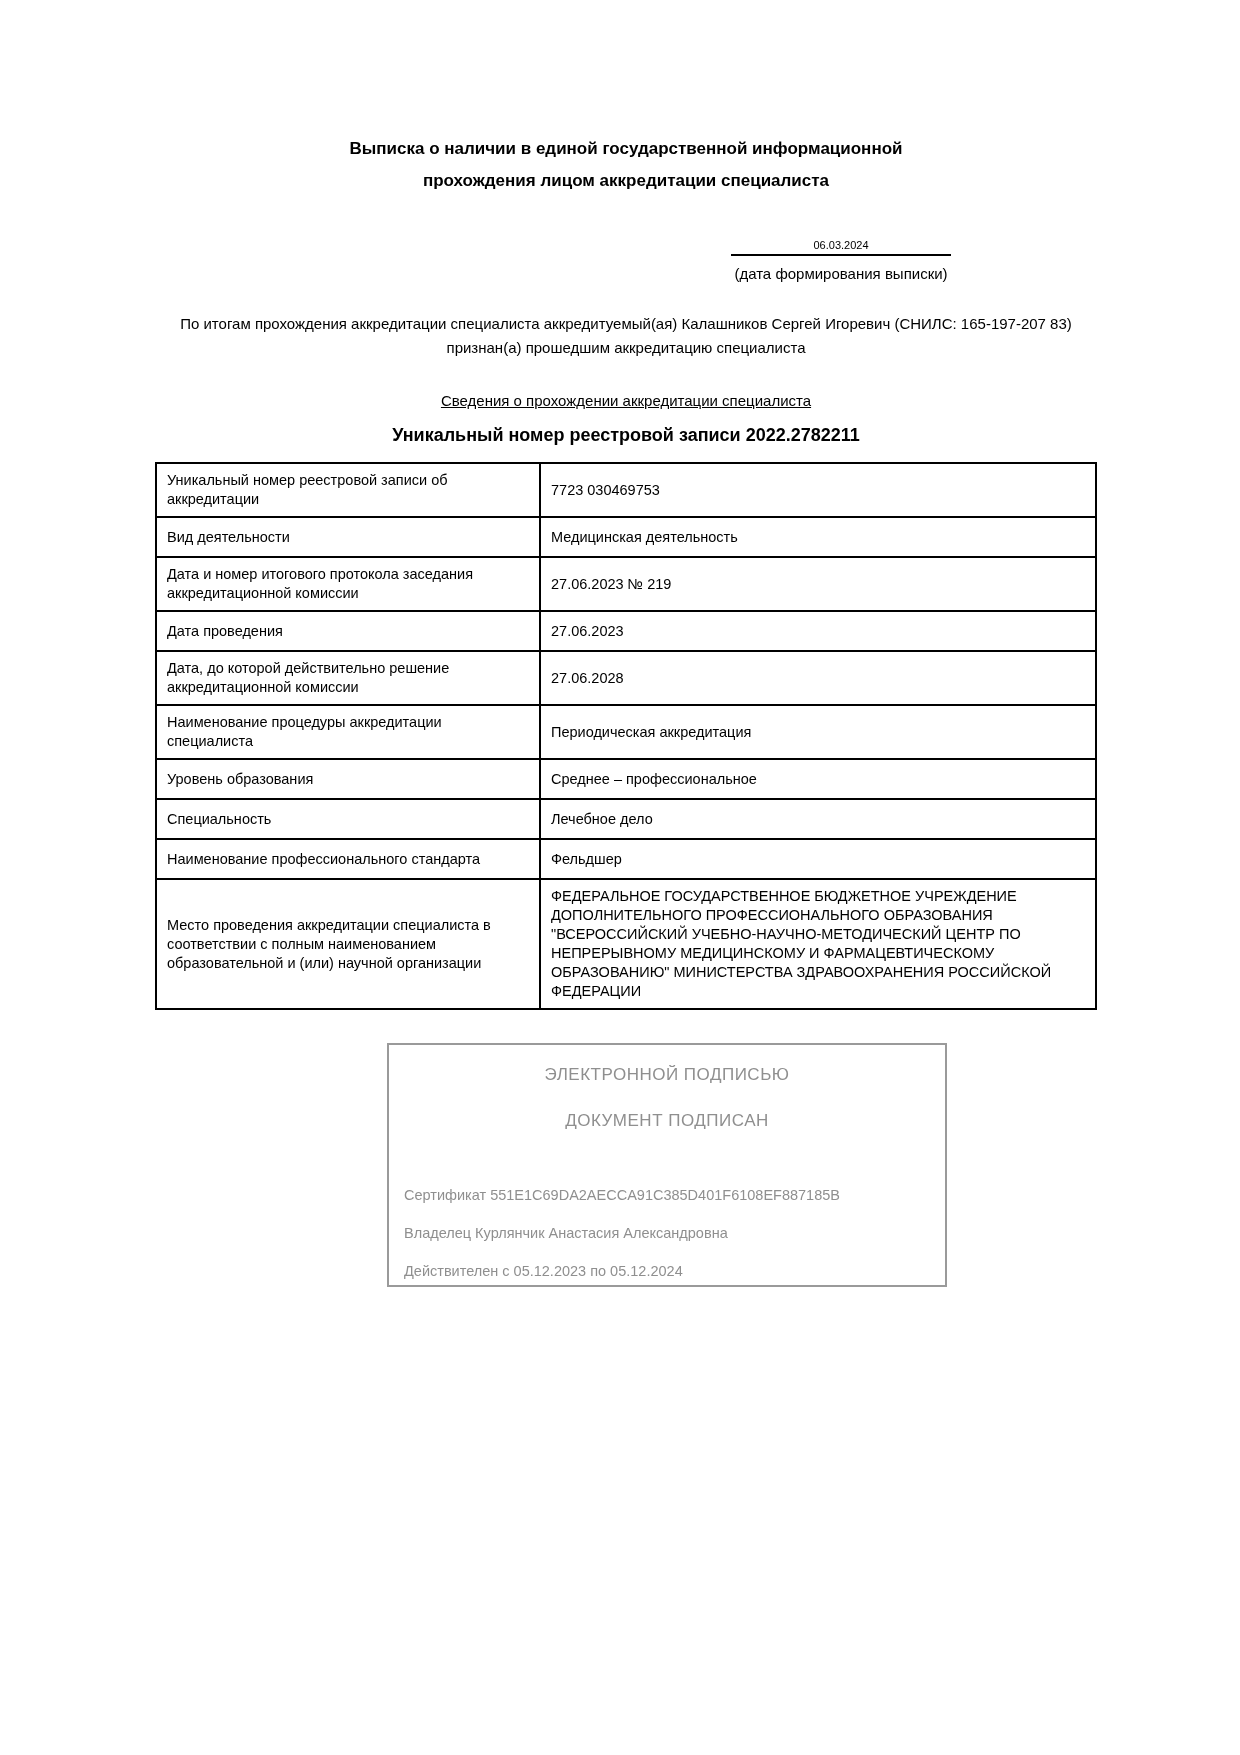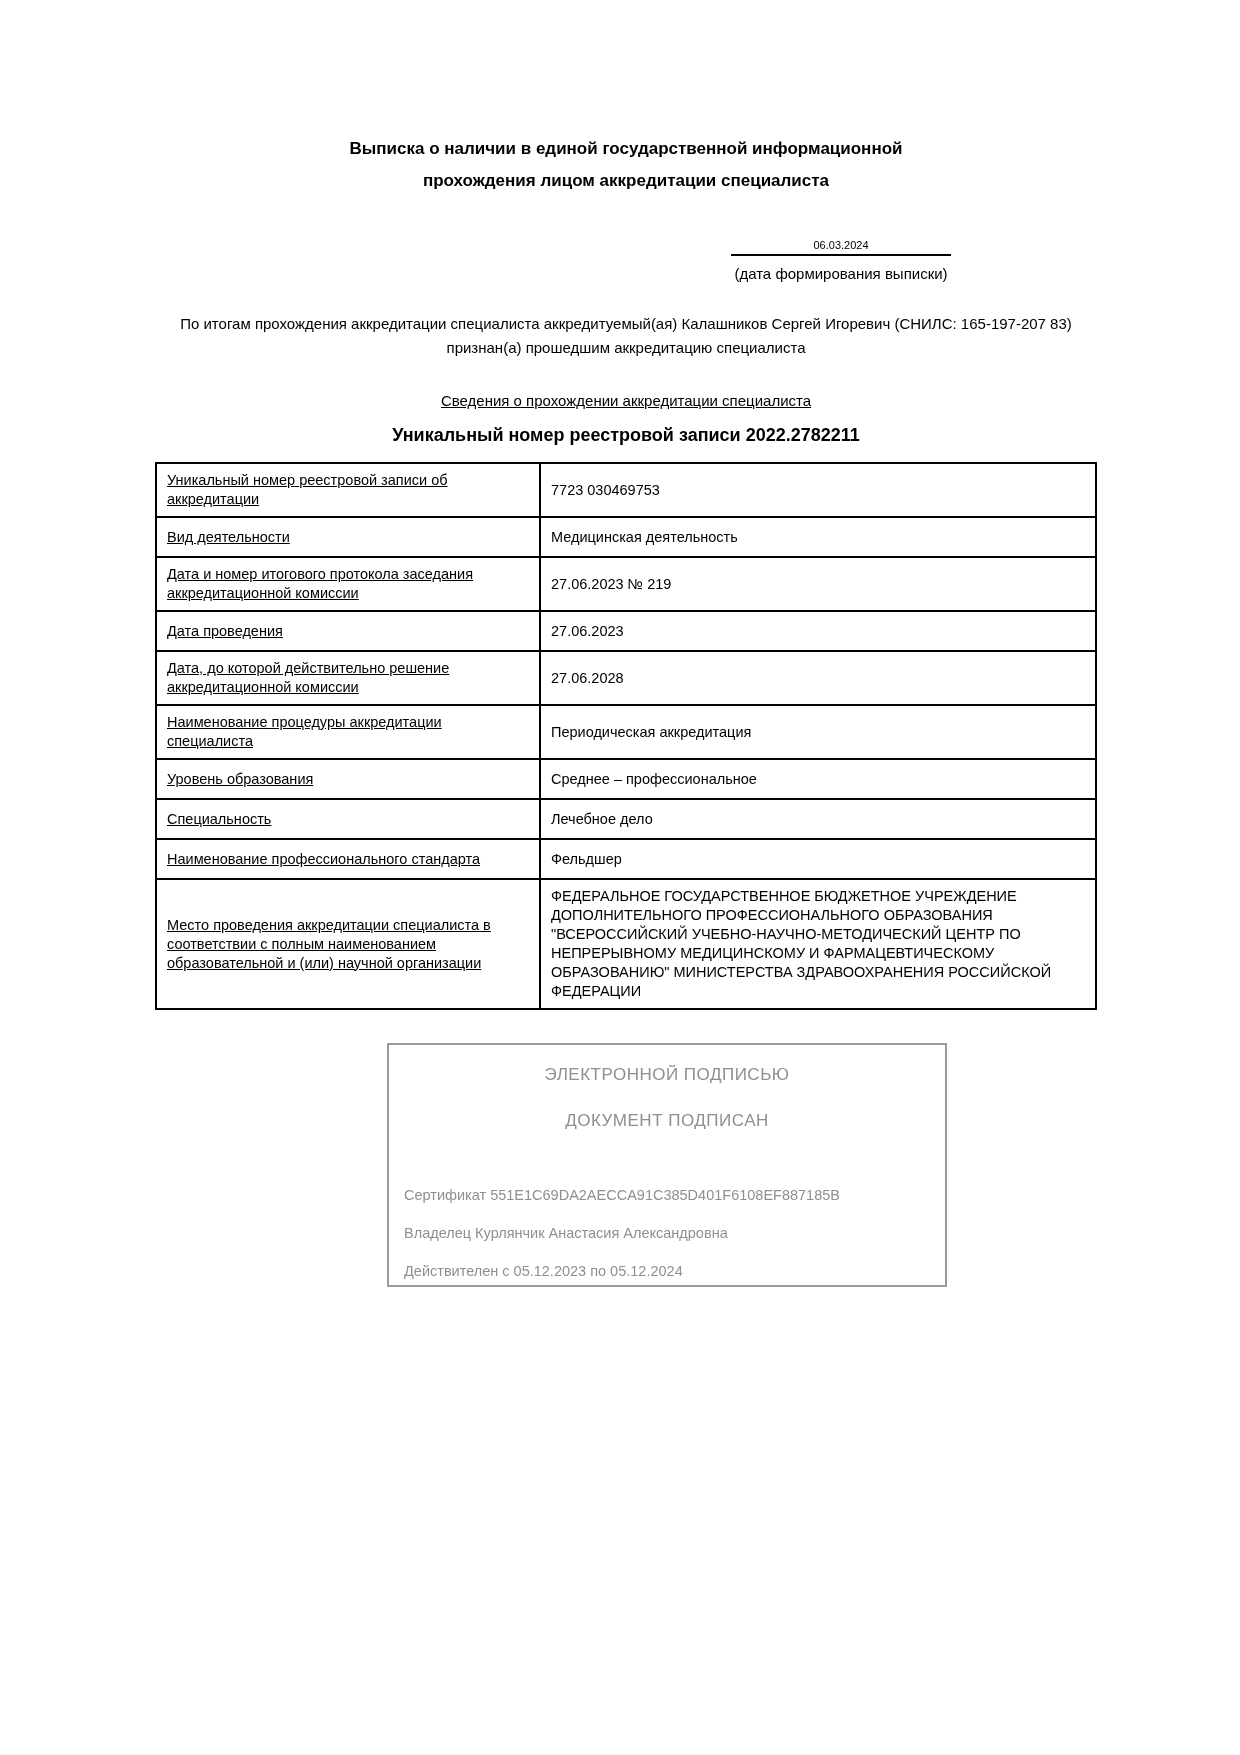--- a/index.html
+++ b/index.html
@@ -67,21 +67,21 @@
     table-layout: fixed;
   }
   table.acc-table td {
     border: 2px solid #000;
     font-size: 14.5px;
     line-height: 19px;
     vertical-align: middle;
     padding: 7px 10px;
     word-wrap: break-word;
   }
-  table.acc-table td.label { width: 362px; text-decoration: underline; }
+  table.acc-table td.label { width: 362px; }
   tr.row-tall td { height: 38px; }
   tr.row-short td { height: 24px; }
   .sig-box {
     margin-top: 33px;
     margin-left: 232px;
     width: 526px;
     height: 206px;
     border: 2px solid #9a9a9a;
     color: #8f8f8f;
     padding: 20px 15px 14px 15px;

